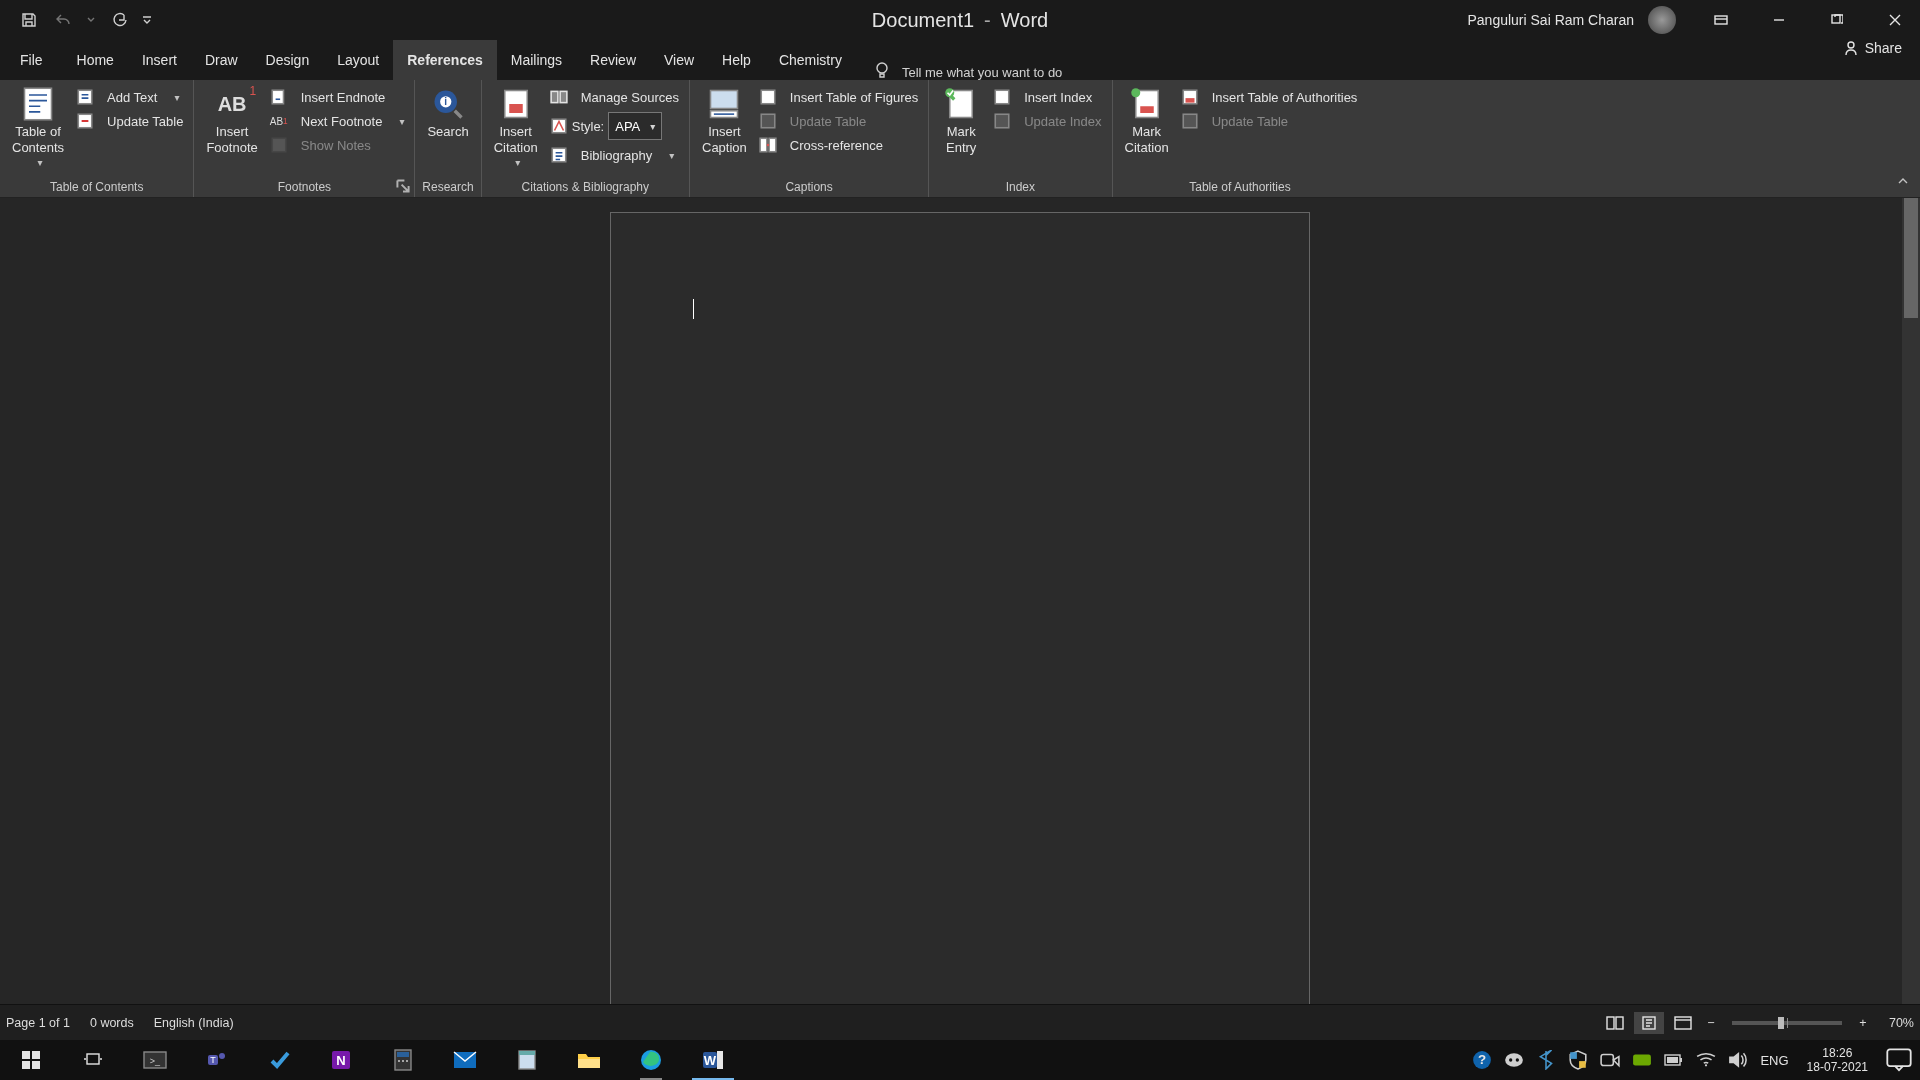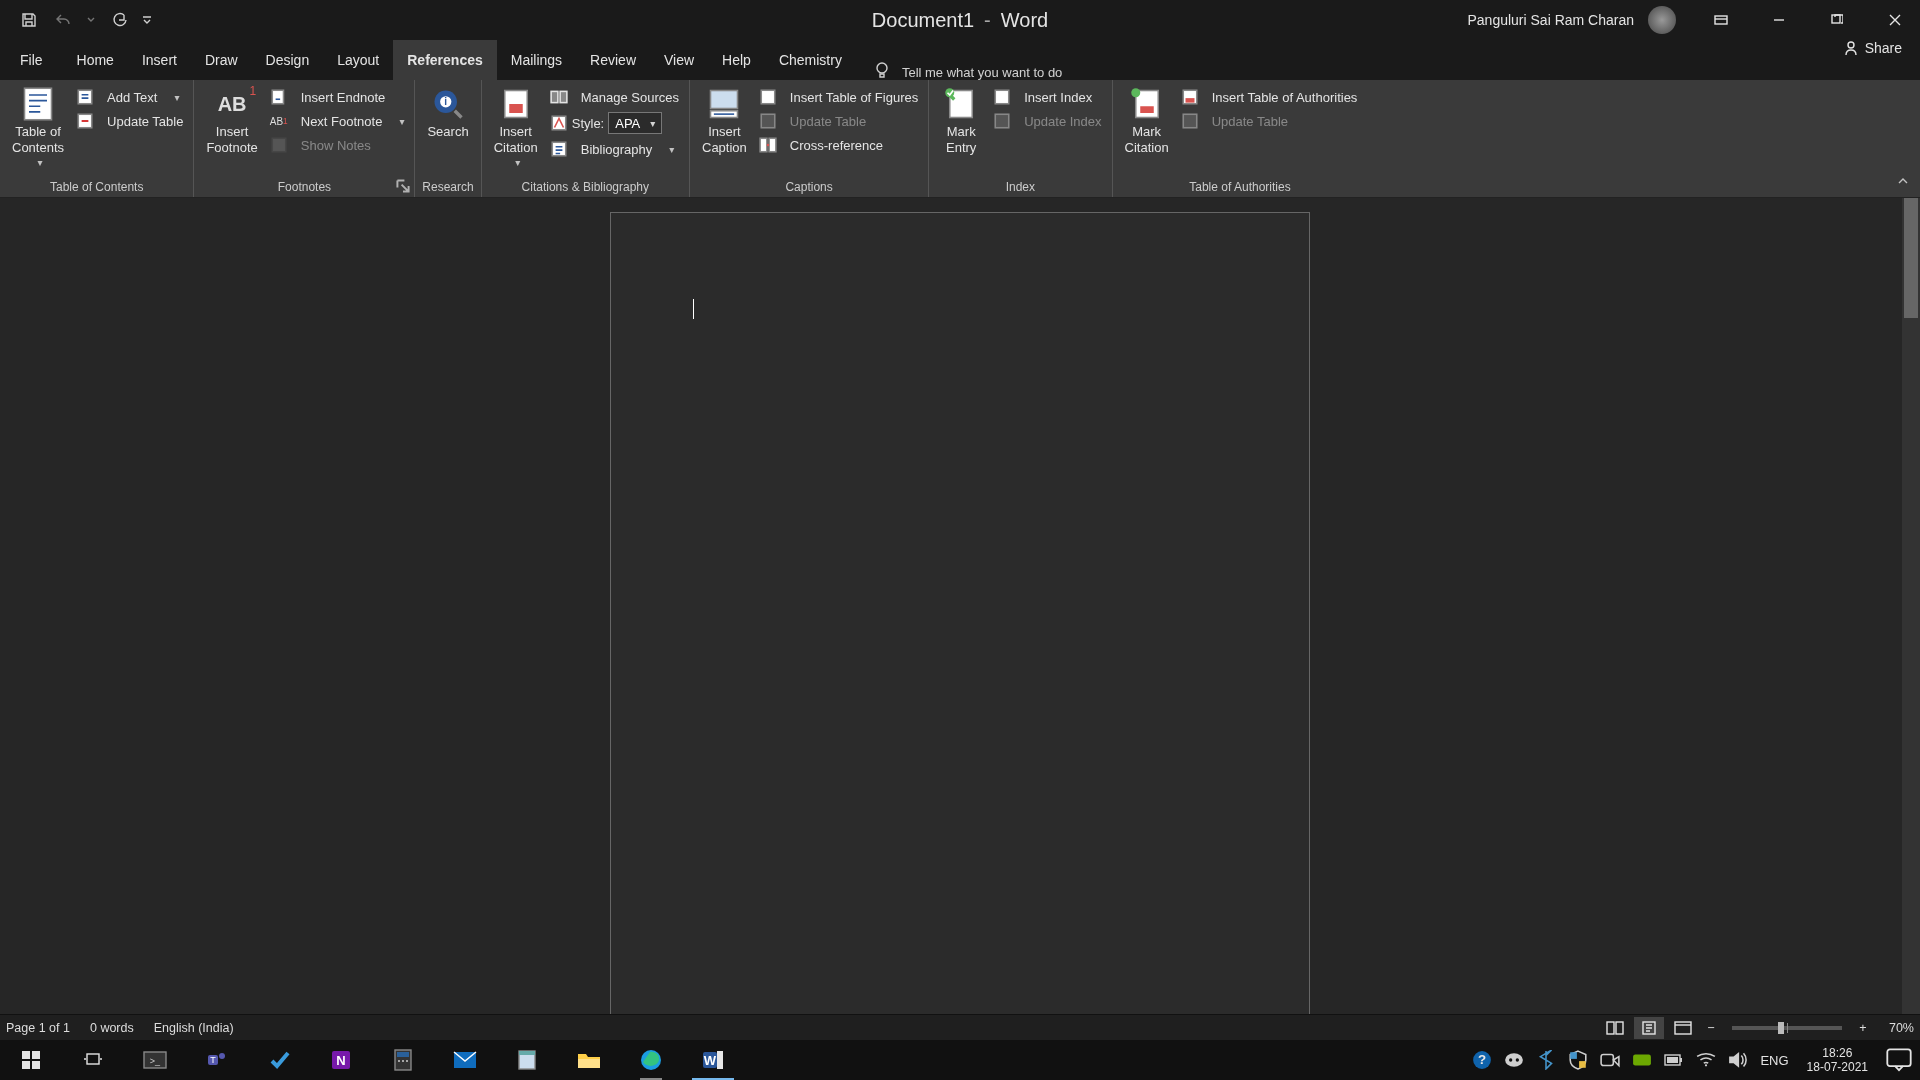--- a/index.html
+++ b/index.html
@@ -32,34 +32,34 @@
 .group-label { text-align: center; font-size: 12px; color: #ccc; padding: 3px 0; }
 .bigbtn { display: flex; flex-direction: column; align-items: center; justify-content: flex-start; padding: 2px 6px; min-width: 52px; cursor: pointer; text-align: center; }
 .bigbtn .ico { width: 36px; height: 36px; margin-bottom: 2px; display:flex;align-items:center;justify-content:center; }
 .bigbtn .lbl { font-size: 13px; line-height: 1.25; }
 .vlist { display: flex; flex-direction: column; gap: 2px; padding-top: 2px; }
 .smallbtn { display: flex; align-items: center; gap: 13px; padding: 2px 4px; font-size: 13px; cursor: pointer; white-space: nowrap; }
 .smallbtn.disabled { opacity: 0.45; cursor: default; }
 .smallbtn .ico { width: 18px; height: 18px; display:flex;align-items:center;justify-content:center; }
 .dd { font-size: 10px; opacity: 0.8; margin-left: 4px; }
 .style-row { display: flex; align-items: center; gap: 4px; }
-.style-select { background: #2b2b2b; border: 1px solid #777; color: #fff; padding: 1px 6px; font-size: 13px; height: 22px; display: flex; align-items: center; min-width: 54px; cursor: pointer; }
+.style-select { background: #2b2b2b; border: 1px solid #777; color: #fff; padding: 1px 6px; font-size: 13px; height: 28px; display: flex; align-items: center; min-width: 54px; cursor: pointer; }
 .ribbon-collapse { position: absolute; right: 10px; bottom: 6px; cursor: pointer; opacity: 0.8; }
 .dialog-launcher { position: absolute; right: 4px; bottom: 4px; width: 14px; height: 14px; cursor: pointer; opacity: 0.7; }
 .group { position: relative; }
 
 
 .canvas-area { position: absolute; top: 198px; bottom: 40px; left: 0; right: 0; background: #262626; overflow: hidden; }
 .page { position: absolute; left: 610px; top: 14px; width: 700px; height: 940px; background: #2b2b2b; border: 1px solid #666; }
 .cursor-line { position: absolute; left: 82px; top: 86px; width: 1px; height: 20px; background: #fff; }
 .vscroll { position: absolute; right: 0; top: 0; bottom: 0; width: 18px; background: #333; }
 .vscroll .thumb { position: absolute; top: 0; left: 2px; right: 2px; height: 120px; background: #666; }
 
 
-.statusbar { position: absolute; bottom: 40px; left: 0; right: 0; height: 26px; background: #1f1f1f; display: flex; align-items: center; font-size: 12.5px; color: #ddd; padding: 0 6px; border-top: 1px solid #111; }
+.statusbar { position: absolute; bottom: 40px; left: 0; right: 0; height: 36px; background: #1f1f1f; display: flex; align-items: center; font-size: 12.5px; color: #ddd; padding: 0 6px; border-top: 1px solid #111; }
 .status-left { display: flex; gap: 20px; }
 .status-right { margin-left: auto; display: flex; align-items: center; gap: 4px; }
 .viewbtn { width: 30px; height: 22px; display: flex; align-items: center; justify-content: center; cursor: pointer; }
 .viewbtn.active { background: #444; }
 .zoom-slider { width: 110px; height: 4px; background: #555; position: relative; margin: 0 8px; }
 .zoom-slider .tick { position: absolute; left: 50%; top: -3px; width: 1px; height: 10px; background: #888; }
 .zoom-slider .knob { position: absolute; left: 42%; top: -4px; width: 6px; height: 12px; background: #bbb; }
 .zoom-pct { width: 38px; text-align: right; }
 .zoom-btn { width: 18px; text-align: center; cursor: pointer; }
 

